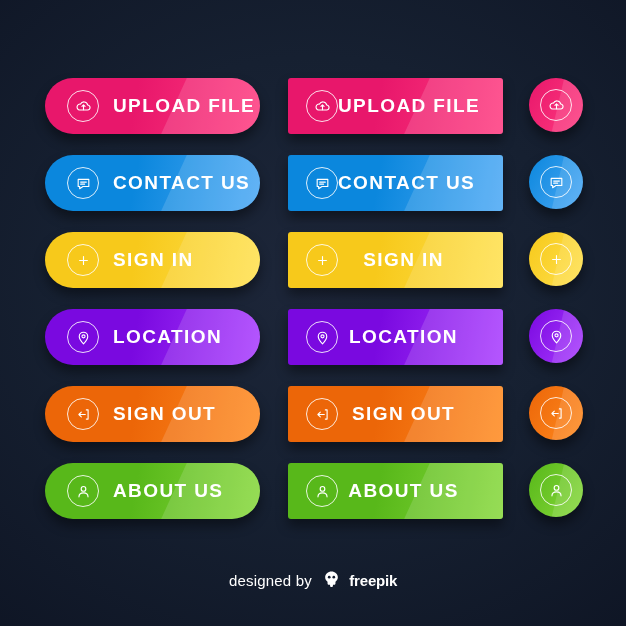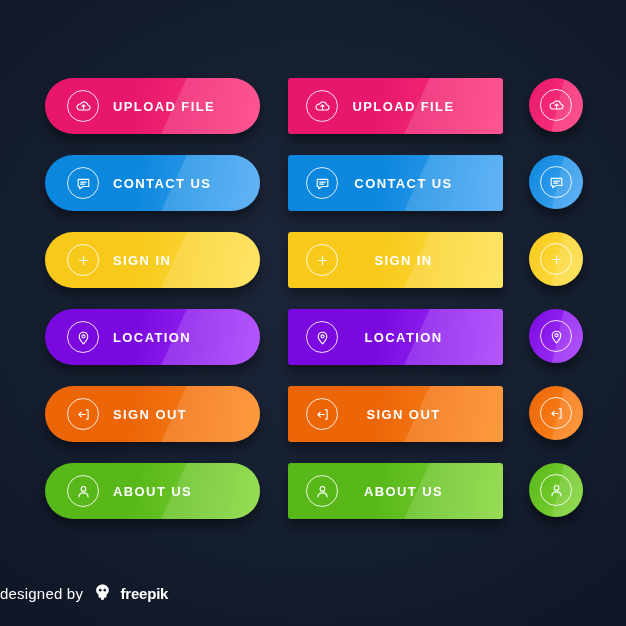--- a/index.html
+++ b/index.html
@@ -106,40 +106,40 @@
     flex: 0 0 auto;
   }
   .btn-pill .icon-wrap { margin-left: 22px; }
   .btn-rect .icon-wrap { margin-left: 18px; }
   .icon-wrap svg { display: block; }
 
   .btn-label {
     position: relative;
     z-index: 3;
     color: #ffffff;
-    font-size: 13px;
+    font-size: 19px;
     font-weight: bold;
     letter-spacing: 1.4px;
     white-space: nowrap;
   }
   .btn-pill .btn-label {
     margin-left: 14px;
   }
   .btn-rect .btn-label {
     flex: 1;
     text-align: center;
     margin-right: 34px;
   }
 
   .credit {
     position: absolute;
     left: 0;
     right: 0;
-    top: 583px;
-    text-align: left;
+    top: 570px;
+    text-align: center;
     color: #ffffff;
     font-size: 15px;
   }
   .credit .by {
     font-weight: normal;
     letter-spacing: 0.2px;
   }
   .credit .brand {
     font-weight: bold;
     letter-spacing: -0.2px;

